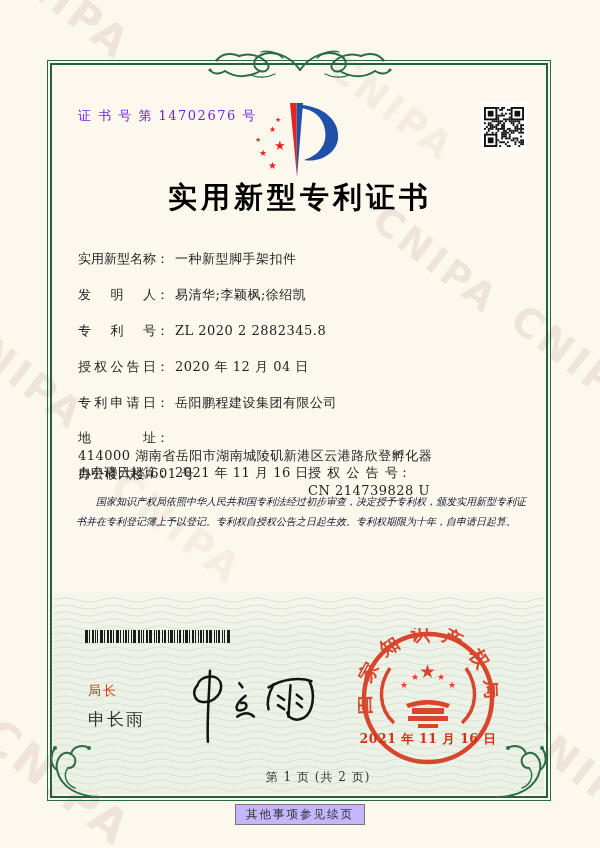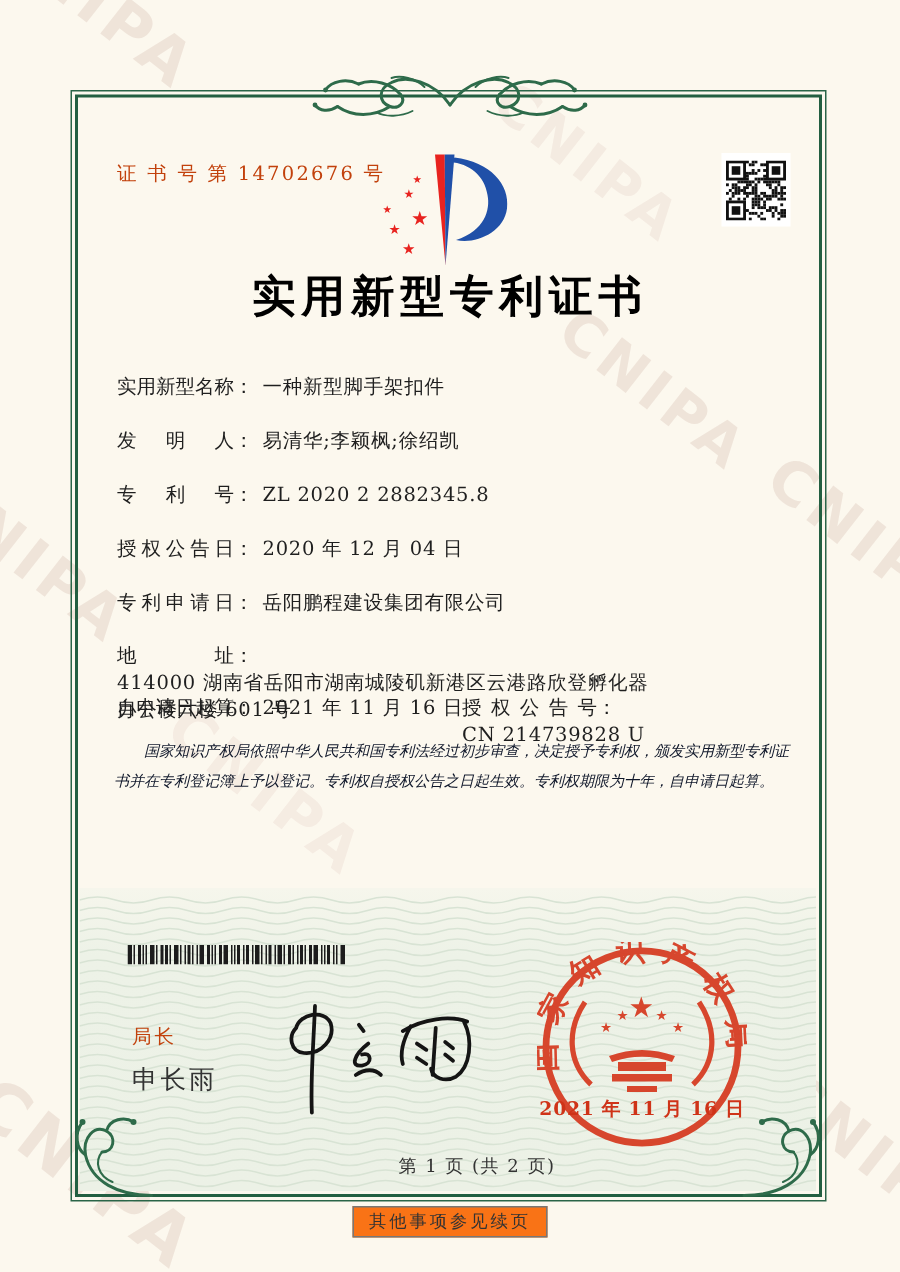--- a/index.html
+++ b/index.html
@@ -6,21 +6,21 @@
   .page{position:relative;width:600px;height:848px;background:#fcf8ee;overflow:hidden;
         font-family:"DejaVu Serif","Liberation Serif",serif;color:#222;}
   .wm{position:absolute;font-family:"DejaVu Sans","Liberation Sans",sans-serif;
       font-weight:bold;color:rgba(198,158,146,0.22);transform:rotate(38deg);
       letter-spacing:4px;pointer-events:none;white-space:nowrap;}
   .frame{position:absolute;left:50px;top:63px;width:494px;height:731px;
          border:2.5px solid #235f41;outline:1px solid #2a6548;outline-offset:2px;}
   .band{position:absolute;left:53px;top:592px;width:491px;height:202px;
         background:linear-gradient(180deg,#f6f6ec,#edf2e7 45px,#ecf1e6);}
   .band svg{position:absolute;left:0;top:0;}
-  .certno{position:absolute;left:78px;top:107px;font-size:13px;letter-spacing:1.5px;color:#c2410c;}
+  .certno{position:absolute;left:78px;top:107px;font-size:13px;letter-spacing:1.5px;color:#6d28d9;}
   .qrwrap{position:absolute;left:481px;top:102px;width:46px;height:49px;background:#ffffff;
           display:flex;align-items:center;justify-content:center;}
   .logo{position:absolute;left:247px;top:96px;}
   .title{position:absolute;left:0;right:0;top:178px;text-align:center;
          font-size:29px;font-weight:bold;letter-spacing:4px;color:#000000;}
   .fields{position:absolute;left:78px;top:250px;width:456px;font-size:13px;color:#1f1f1f;}
   .frow{position:absolute;left:0;width:100%;line-height:18px;}
   .lbl{display:inline-block;width:78px;text-align:justify;text-align-last:justify;vertical-align:top;}
   .colon{margin-right:6px;}
   .val{display:inline-block;vertical-align:top;max-width:362px;letter-spacing:0.5px;}
@@ -33,21 +33,21 @@
   .signer-title{position:absolute;left:88px;top:682px;font-size:13px;letter-spacing:2px;color:#c2410c;}
   .signer-name{position:absolute;left:88px;top:708px;font-size:17px;letter-spacing:2px;color:#333;}
   .signature{position:absolute;left:172px;top:656px;}
   .seal{position:absolute;left:358px;top:628px;width:140px;height:140px;}
   .seal-date{position:absolute;left:356px;top:731px;width:144px;text-align:center;
              color:#cf3318;font-size:12.5px;font-weight:bold;letter-spacing:0.5px;}
   .pageno{position:absolute;left:0;right:0;top:769px;text-align:center;
           font-size:12px;letter-spacing:1px;color:#333;margin-left:36px;}
   .note{position:absolute;left:50%;transform:translateX(-50%);top:804px;
         border:1px solid #777;padding:2px 10px;font-size:11.5px;letter-spacing:2px;
-        color:#333;background:#f97316;}
+        color:#333;background:#c4b5fd;}
   .ornament{position:absolute;}
   svg{display:block;}
 </style>
 </head>
 <body>
 
 <div class="page">
 
   <div class="wm" style="left:-18px;top:-24px;font-size:42px;">CNIPA</div>
   <div class="wm" style="left:318px;top:86px;font-size:38px;color:rgba(198,158,146,0.14);">CNIPA</div>

